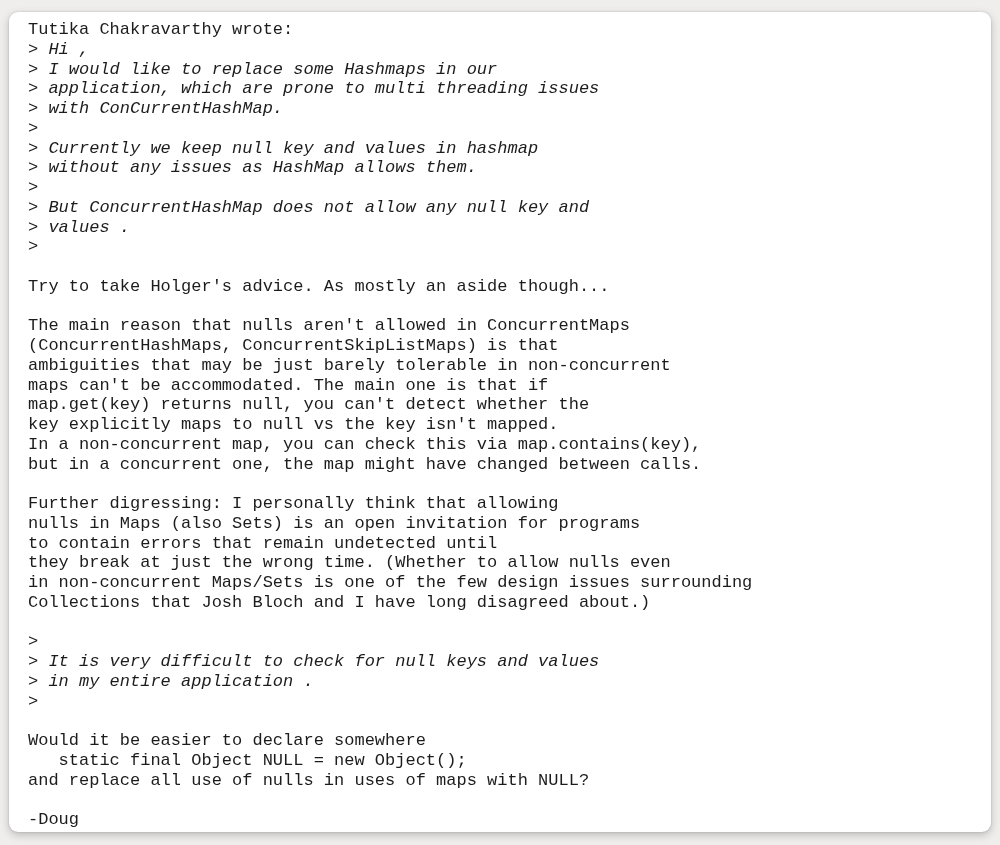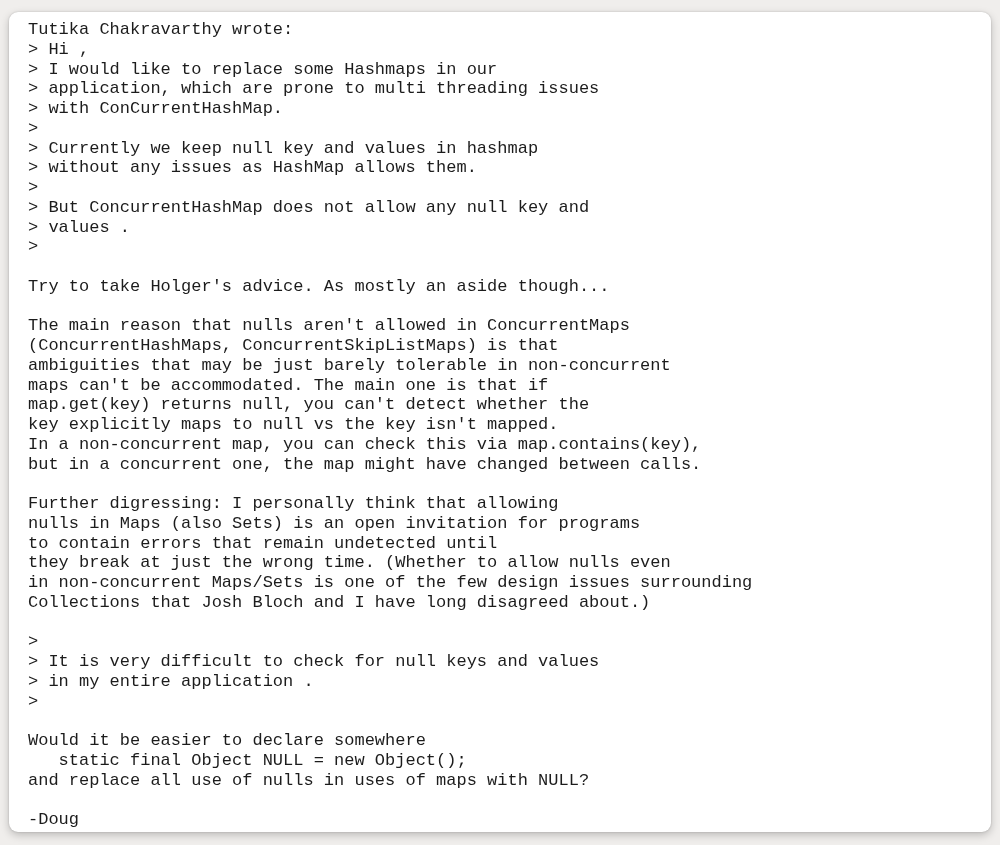--- a/index.html
+++ b/index.html
@@ -31,20 +31,21 @@
     font-family: "Liberation Mono", "DejaVu Sans Mono", monospace;
     font-size: 17px;
     line-height: 19.75px;
     color: #1c1c1c;
     white-space: pre;
   }
   .line {
     min-height: 19.75px;
   }
   .line.quote {
+    font-style: italic;
   }
 </style>
 </head>
 <body>
 
 <div class="page">
   <div class="card">
     <div class="message"><div class="line plain">Tutika Chakravarthy wrote:</div><div class="line quote">&gt; Hi ,</div><div class="line quote">&gt; I would like to replace some Hashmaps in our</div><div class="line quote">&gt; application, which are prone to multi threading issues</div><div class="line quote">&gt; with ConCurrentHashMap.</div><div class="line quote">&gt;</div><div class="line quote">&gt; Currently we keep null key and values in hashmap</div><div class="line quote">&gt; without any issues as HashMap allows them.</div><div class="line quote">&gt;</div><div class="line quote">&gt; But ConcurrentHashMap does not allow any null key and</div><div class="line quote">&gt; values .</div><div class="line quote">&gt;</div><div class="line blank"></div><div class="line plain">Try to take Holger's advice. As mostly an aside though...</div><div class="line blank"></div><div class="line plain">The main reason that nulls aren't allowed in ConcurrentMaps</div><div class="line plain">(ConcurrentHashMaps, ConcurrentSkipListMaps) is that</div><div class="line plain">ambiguities that may be just barely tolerable in non-concurrent</div><div class="line plain">maps can't be accommodated. The main one is that if</div><div class="line plain">map.get(key) returns null, you can't detect whether the</div><div class="line plain">key explicitly maps to null vs the key isn't mapped.</div><div class="line plain">In a non-concurrent map, you can check this via map.contains(key),</div><div class="line plain">but in a concurrent one, the map might have changed between calls.</div><div class="line blank"></div><div class="line plain">Further digressing: I personally think that allowing</div><div class="line plain">nulls in Maps (also Sets) is an open invitation for programs</div><div class="line plain">to contain errors that remain undetected until</div><div class="line plain">they break at just the wrong time. (Whether to allow nulls even</div><div class="line plain">in non-concurrent Maps/Sets is one of the few design issues surrounding</div><div class="line plain">Collections that Josh Bloch and I have long disagreed about.)</div><div class="line blank"></div><div class="line quote">&gt;</div><div class="line quote">&gt; It is very difficult to check for null keys and values</div><div class="line quote">&gt; in my entire application .</div><div class="line quote">&gt;</div><div class="line blank"></div><div class="line plain">Would it be easier to declare somewhere</div><div class="line code">   static final Object NULL = new Object();</div><div class="line plain">and replace all use of nulls in uses of maps with NULL?</div><div class="line blank"></div><div class="line plain">-Doug</div></div>
   </div>
 </div>

